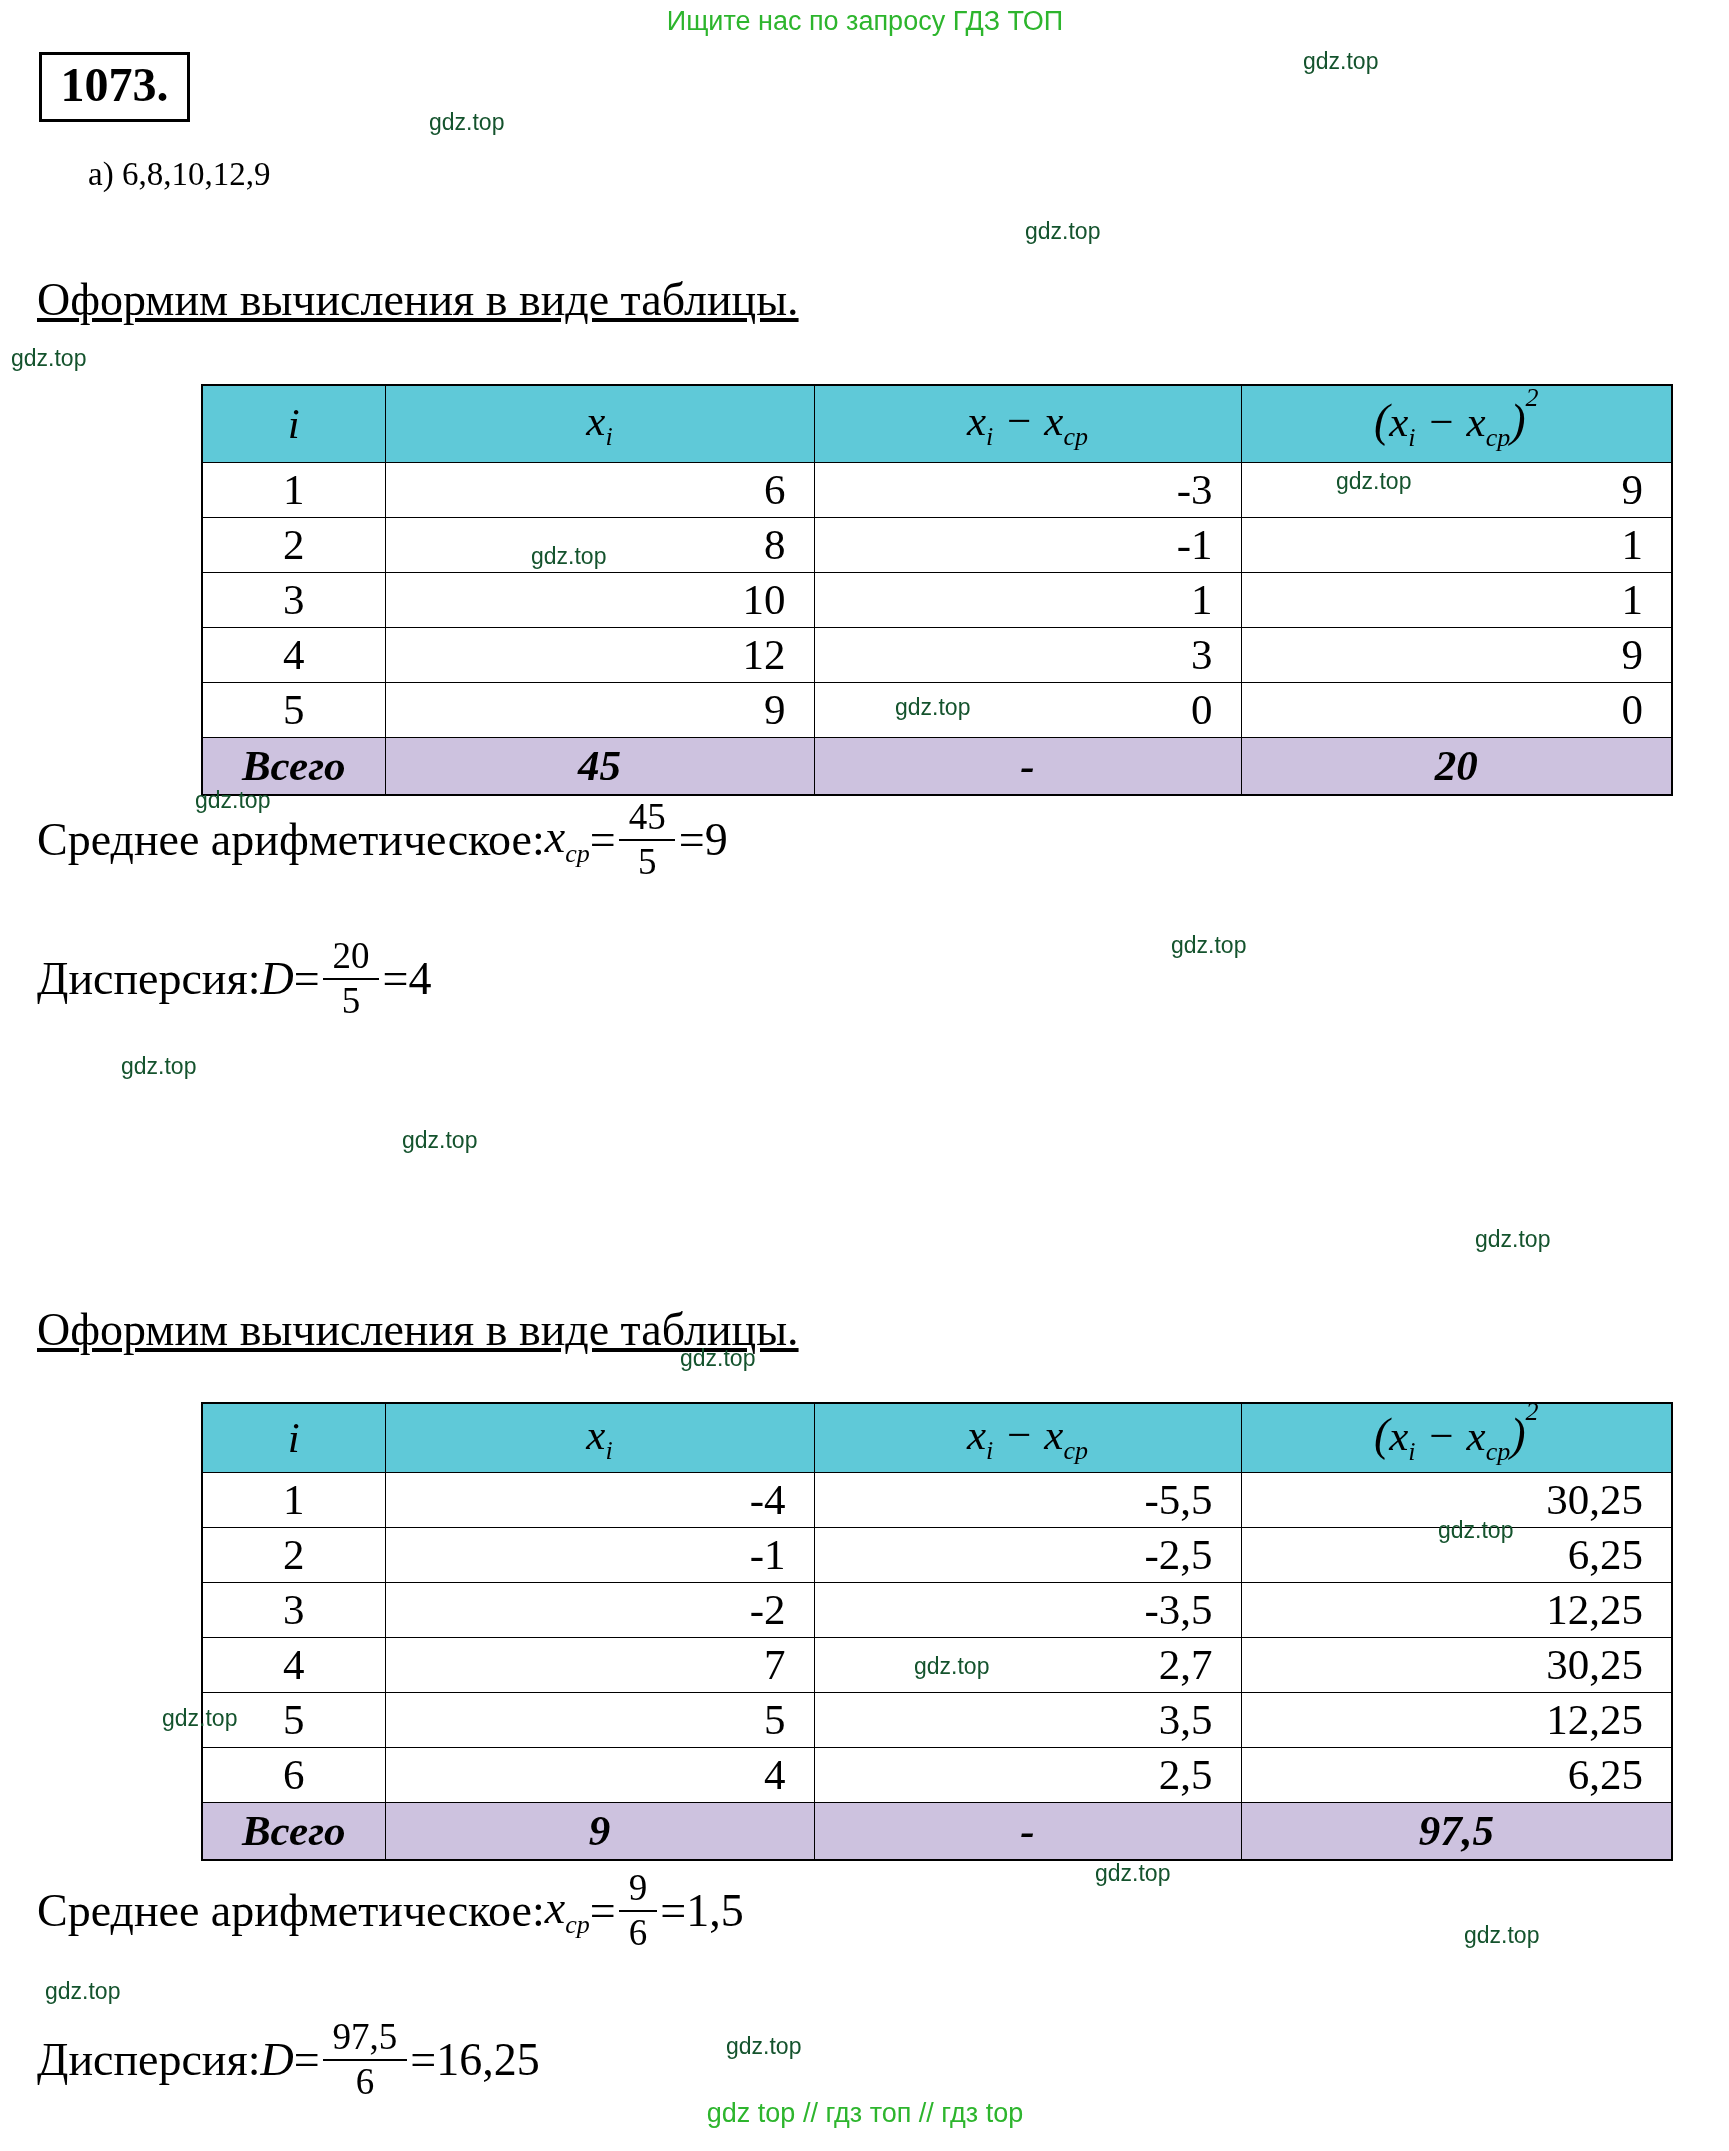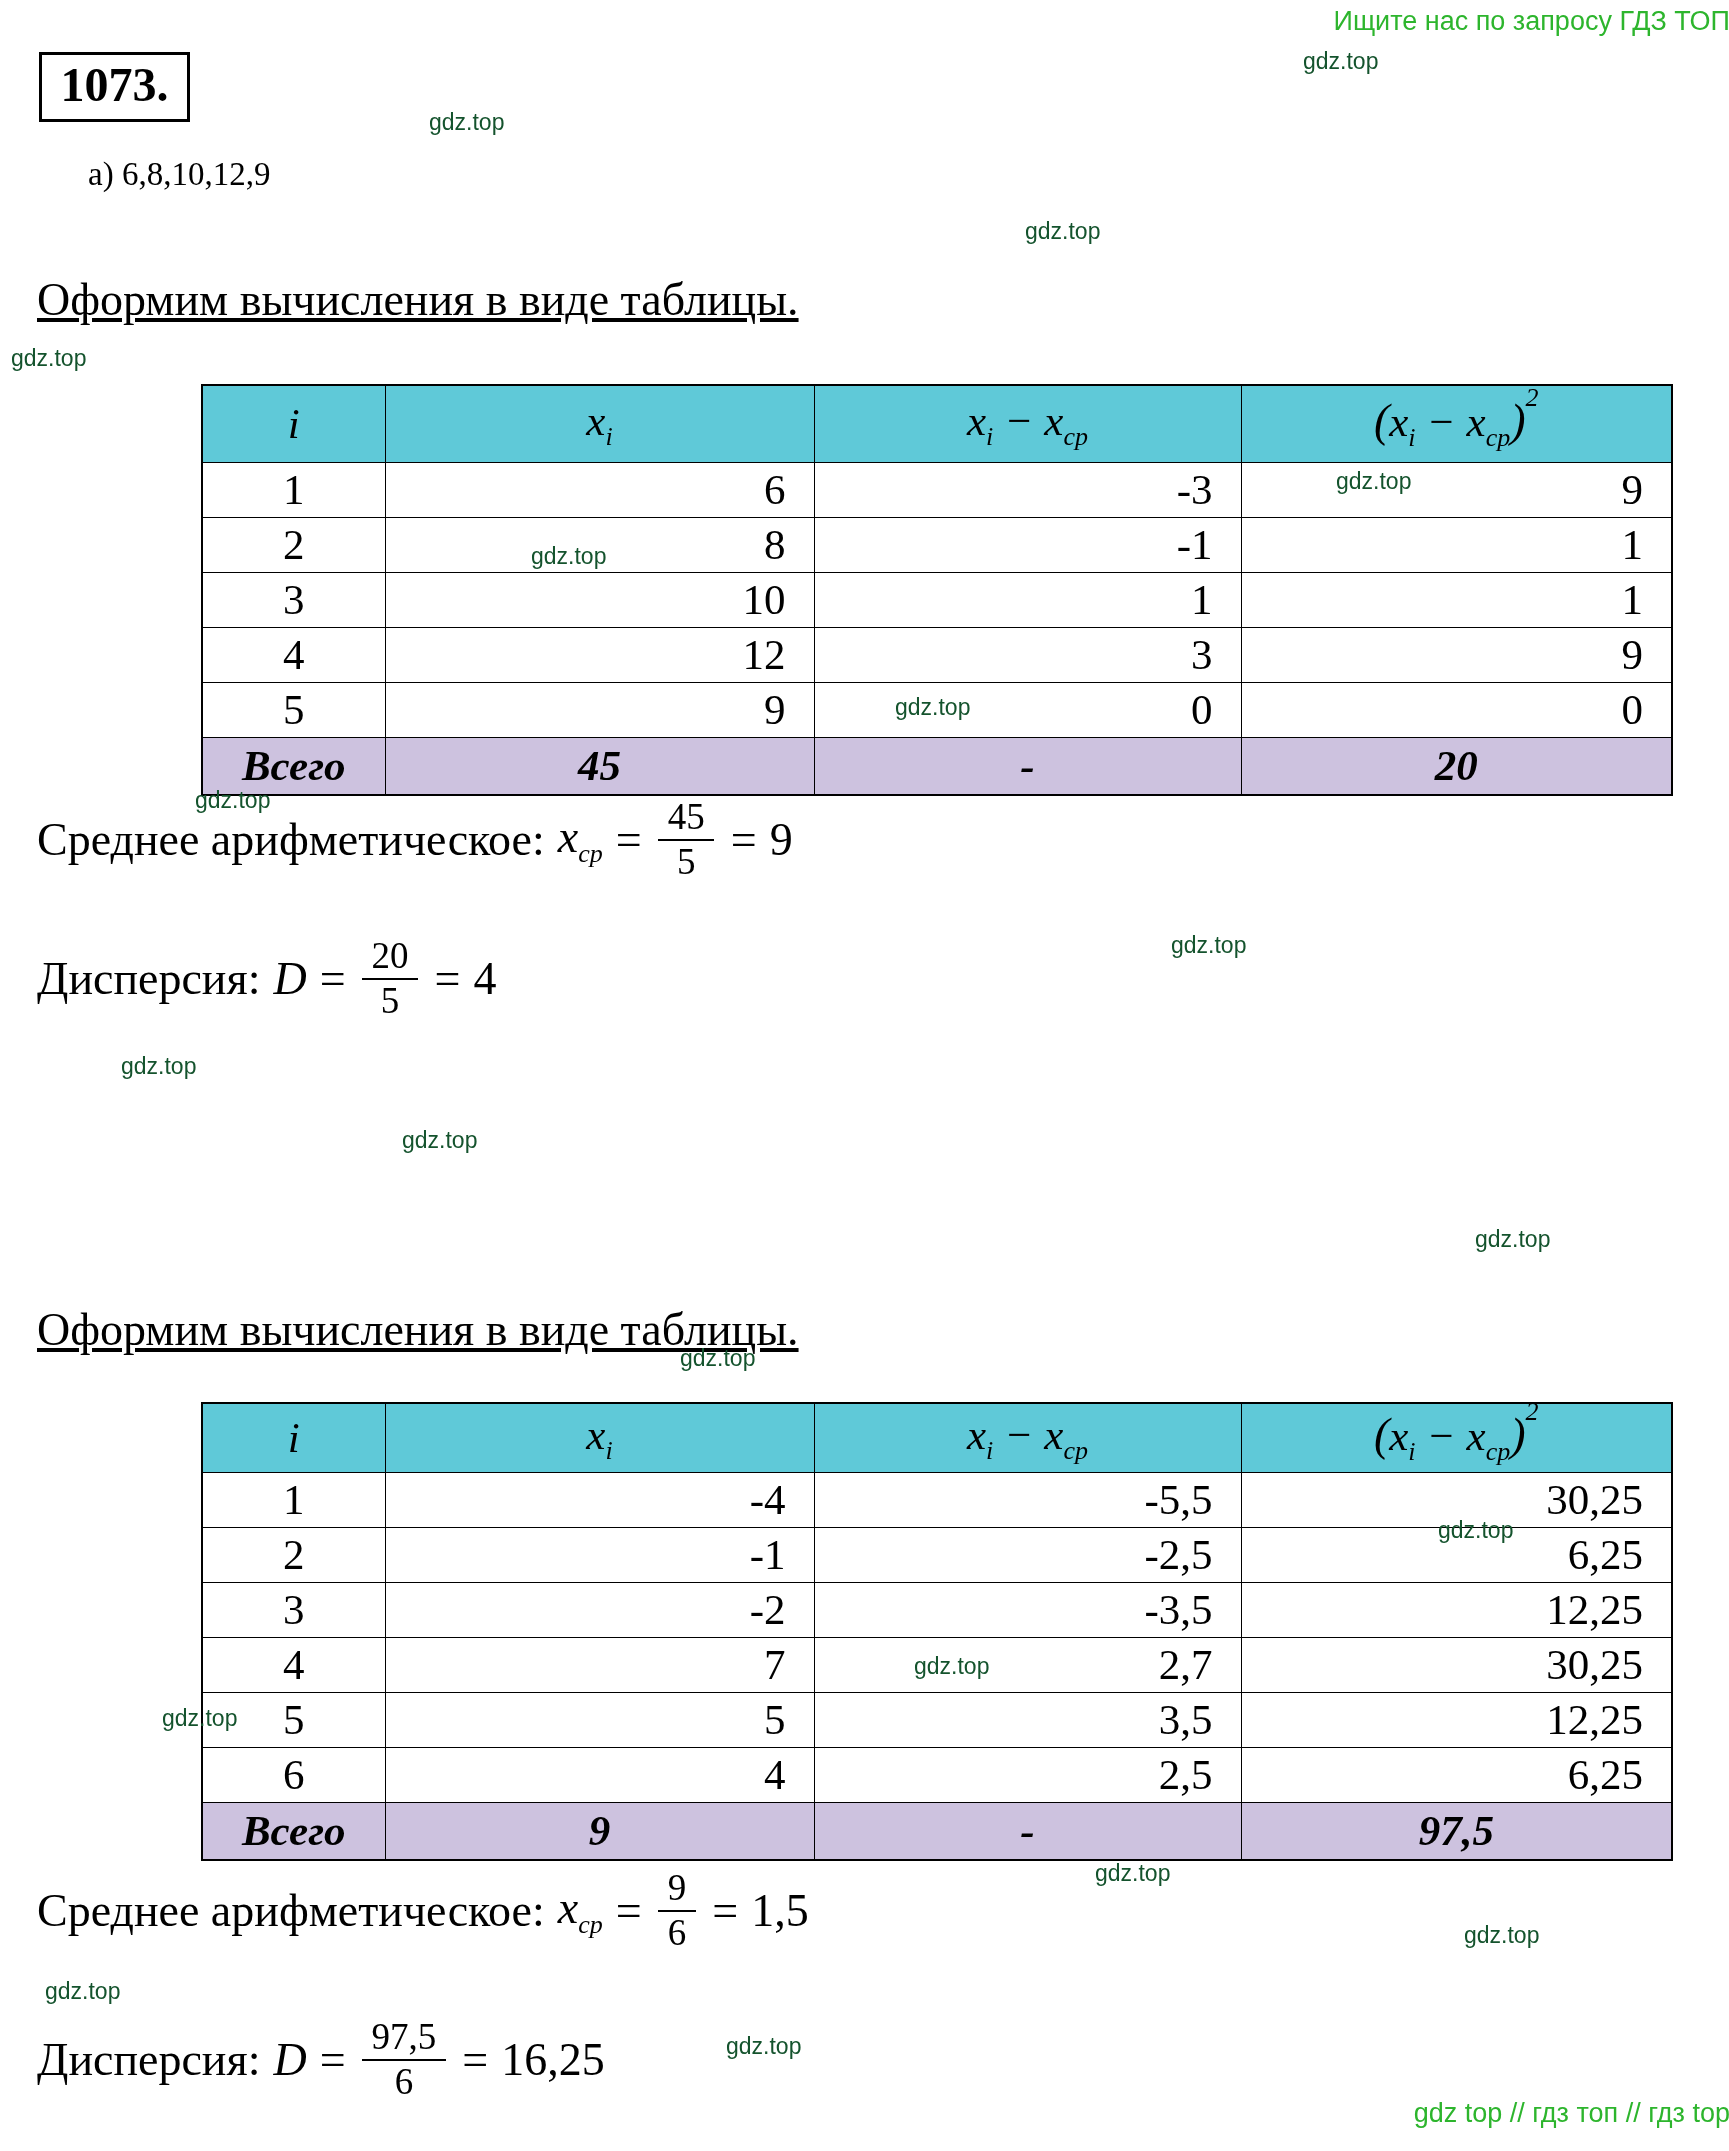--- a/index.html
+++ b/index.html
@@ -4,21 +4,21 @@
 <style>
   * { margin:0; padding:0; box-sizing:border-box; }
   html,body { background:#ffffff; }
   .page {
     position:relative; width:1730px; height:2151px; background:#ffffff;
     font-family:"Liberation Serif", serif; color:#000; overflow:hidden;
   }
 
   
   .banner {
-    position:absolute; left:0; width:100%; text-align:right;
+    position:absolute; left:0; width:100%; text-align:center;
     font-family:"Liberation Sans", sans-serif; font-size:27px; color:#2db52d;
   }
   .banner-top { top:5.6px; }
   .banner-bottom { top:2098px; }
 
   
   .wm {
     position:absolute; font-family:"Liberation Sans", sans-serif;
     font-size:23px; color:#14532d; z-index:6; white-space:nowrap;
   }
@@ -54,21 +54,21 @@
   }
 
   .mi { font-style:italic; }
   sub.ms { font-size:26px; font-style:italic; }
   .op { margin:0 11px; }
   .paren { font-size:46px; }
   sup.exp { font-size:26px; position:relative; top:-15px; }
 
   
   .formula {
-    position:absolute; display:flex; align-items:center; gap:13px;
+    position:absolute; display:flex; align-items:center; 
     font-size:46px; height:111px; white-space:nowrap;
   }
   .frac {
     display:inline-flex; flex-direction:column; align-items:center;
     font-size:37px; line-height:1.15; margin:0 3.7px;
   }
   .frac .num { border-bottom:2.8px solid #000; padding:0 9.3px; }
   .frac .den { padding:0 9.3px; }
 </style>
 </head>

